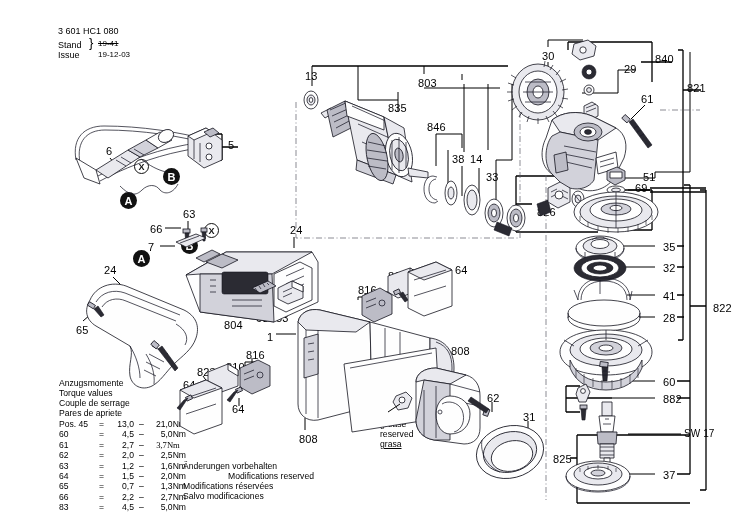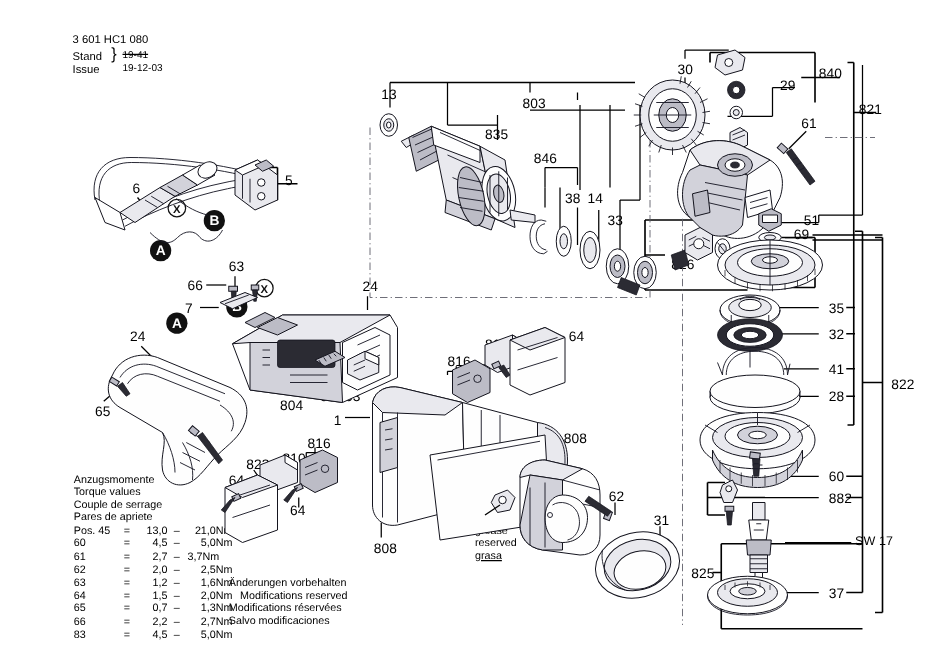--- a/index.html
+++ b/index.html
@@ -55,21 +55,21 @@
       <div class="tbl" style="left: 150px; top: 419px; width: 36px; text-align: right;">21,0Nm</div>
       <div class="tbl" style="left: 59px; top: 429.4px; width: 38px; text-align: left;">60</div>
       <div class="tbl" style="left: 99px; top: 429.4px; width: 8px; text-align: left;">=</div>
       <div class="tbl" style="left: 108px; top: 429.4px; width: 26px; text-align: right;">4,5</div>
       <div class="tbl" style="left: 139px; top: 429.4px; width: 8px; text-align: left;">–</div>
       <div class="tbl" style="left: 150px; top: 429.4px; width: 36px; text-align: right;">5,0Nm</div>
       <div class="tbl" style="left: 59px; top: 439.8px; width: 38px; text-align: left;">61</div>
       <div class="tbl" style="left: 99px; top: 439.8px; width: 8px; text-align: left;">=</div>
       <div class="tbl" style="left: 108px; top: 439.8px; width: 26px; text-align: right;">2,7</div>
       <div class="tbl" style="left: 139px; top: 439.8px; width: 8px; text-align: left;">–</div>
-      <div class="tbl" style="left: 150px; top: 439.8px; width: 36px; text-align: left;">3,7Nm</div>
+      <div class="tbl" style="left: 150px; top: 439.8px; width: 36px; text-align: center; font-family: Liberation Serif, serif;">3,7Nm</div>
       <div class="tbl" style="left: 59px; top: 450.2px; width: 38px; text-align: left;">62</div>
       <div class="tbl" style="left: 99px; top: 450.2px; width: 8px; text-align: left;">=</div>
       <div class="tbl" style="left: 108px; top: 450.2px; width: 26px; text-align: right;">2,0</div>
       <div class="tbl" style="left: 139px; top: 450.2px; width: 8px; text-align: left;">–</div>
       <div class="tbl" style="left: 150px; top: 450.2px; width: 36px; text-align: right;">2,5Nm</div>
       <div class="tbl" style="left: 59px; top: 460.6px; width: 38px; text-align: left;">63</div>
       <div class="tbl" style="left: 99px; top: 460.6px; width: 8px; text-align: left;">=</div>
       <div class="tbl" style="left: 108px; top: 460.6px; width: 26px; text-align: right;">1,2</div>
       <div class="tbl" style="left: 139px; top: 460.6px; width: 8px; text-align: left;">–</div>
       <div class="tbl" style="left: 150px; top: 460.6px; width: 36px; text-align: right;">1,6Nm</div>
@@ -89,21 +89,21 @@
       <div class="tbl" style="left: 139px; top: 491.8px; width: 8px; text-align: left;">–</div>
       <div class="tbl" style="left: 150px; top: 491.8px; width: 36px; text-align: right;">2,7Nm</div>
       <div class="tbl" style="left: 59px; top: 502.2px; width: 38px; text-align: left;">83</div>
       <div class="tbl" style="left: 99px; top: 502.2px; width: 8px; text-align: left;">=</div>
       <div class="tbl" style="left: 108px; top: 502.2px; width: 26px; text-align: right;">4,5</div>
       <div class="tbl" style="left: 139px; top: 502.2px; width: 8px; text-align: left;">–</div>
       <div class="tbl" style="left: 150px; top: 502.2px; width: 36px; text-align: right;">5,0Nm</div>
     </div>
 
   <div class="txt" style="left:183px;top:461px;">Änderungen vorbehalten</div>
-  <div class="txt" style="left:192px;top:471px;">Modifications reserved</div>
+  <div class="txt" style="left:180px;top:471px;padding-left:48px;">Modifications reserved</div>
   <div class="txt" style="left:183px;top:481px;">Modifications réservées</div>
   <div class="txt" style="left:183px;top:491px;">Salvo modificaciones</div>
 
   <div class="txt" style="left:380px;top:409px;">Fett</div>
   <div class="txt" style="left:380px;top:419px;">grease</div>
   <div class="txt" style="left:380px;top:429px;">reserved</div>
   <div class="txt" style="left:380px;top:439px;text-decoration:underline;">grasa</div>
 
   <div class="lbl" style="left:684px;top:429px;font-size:10px;">SW 17</div>
 

